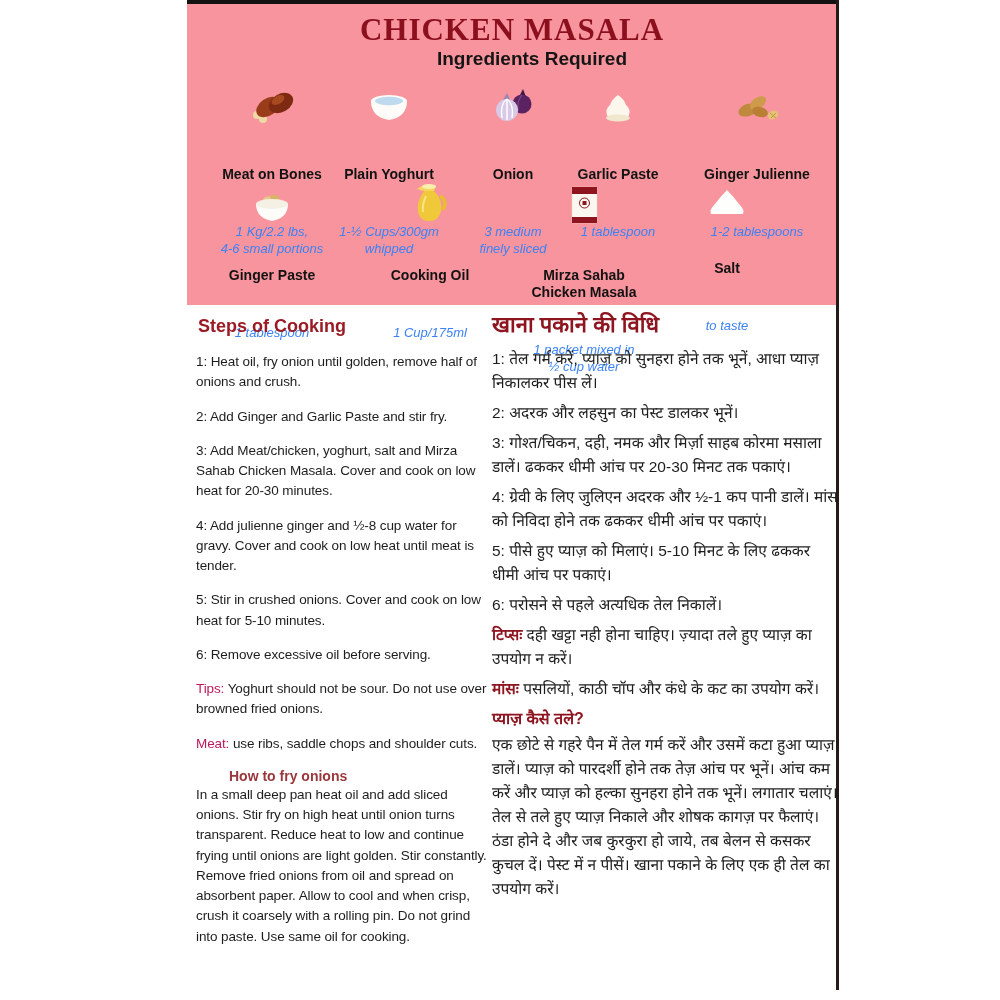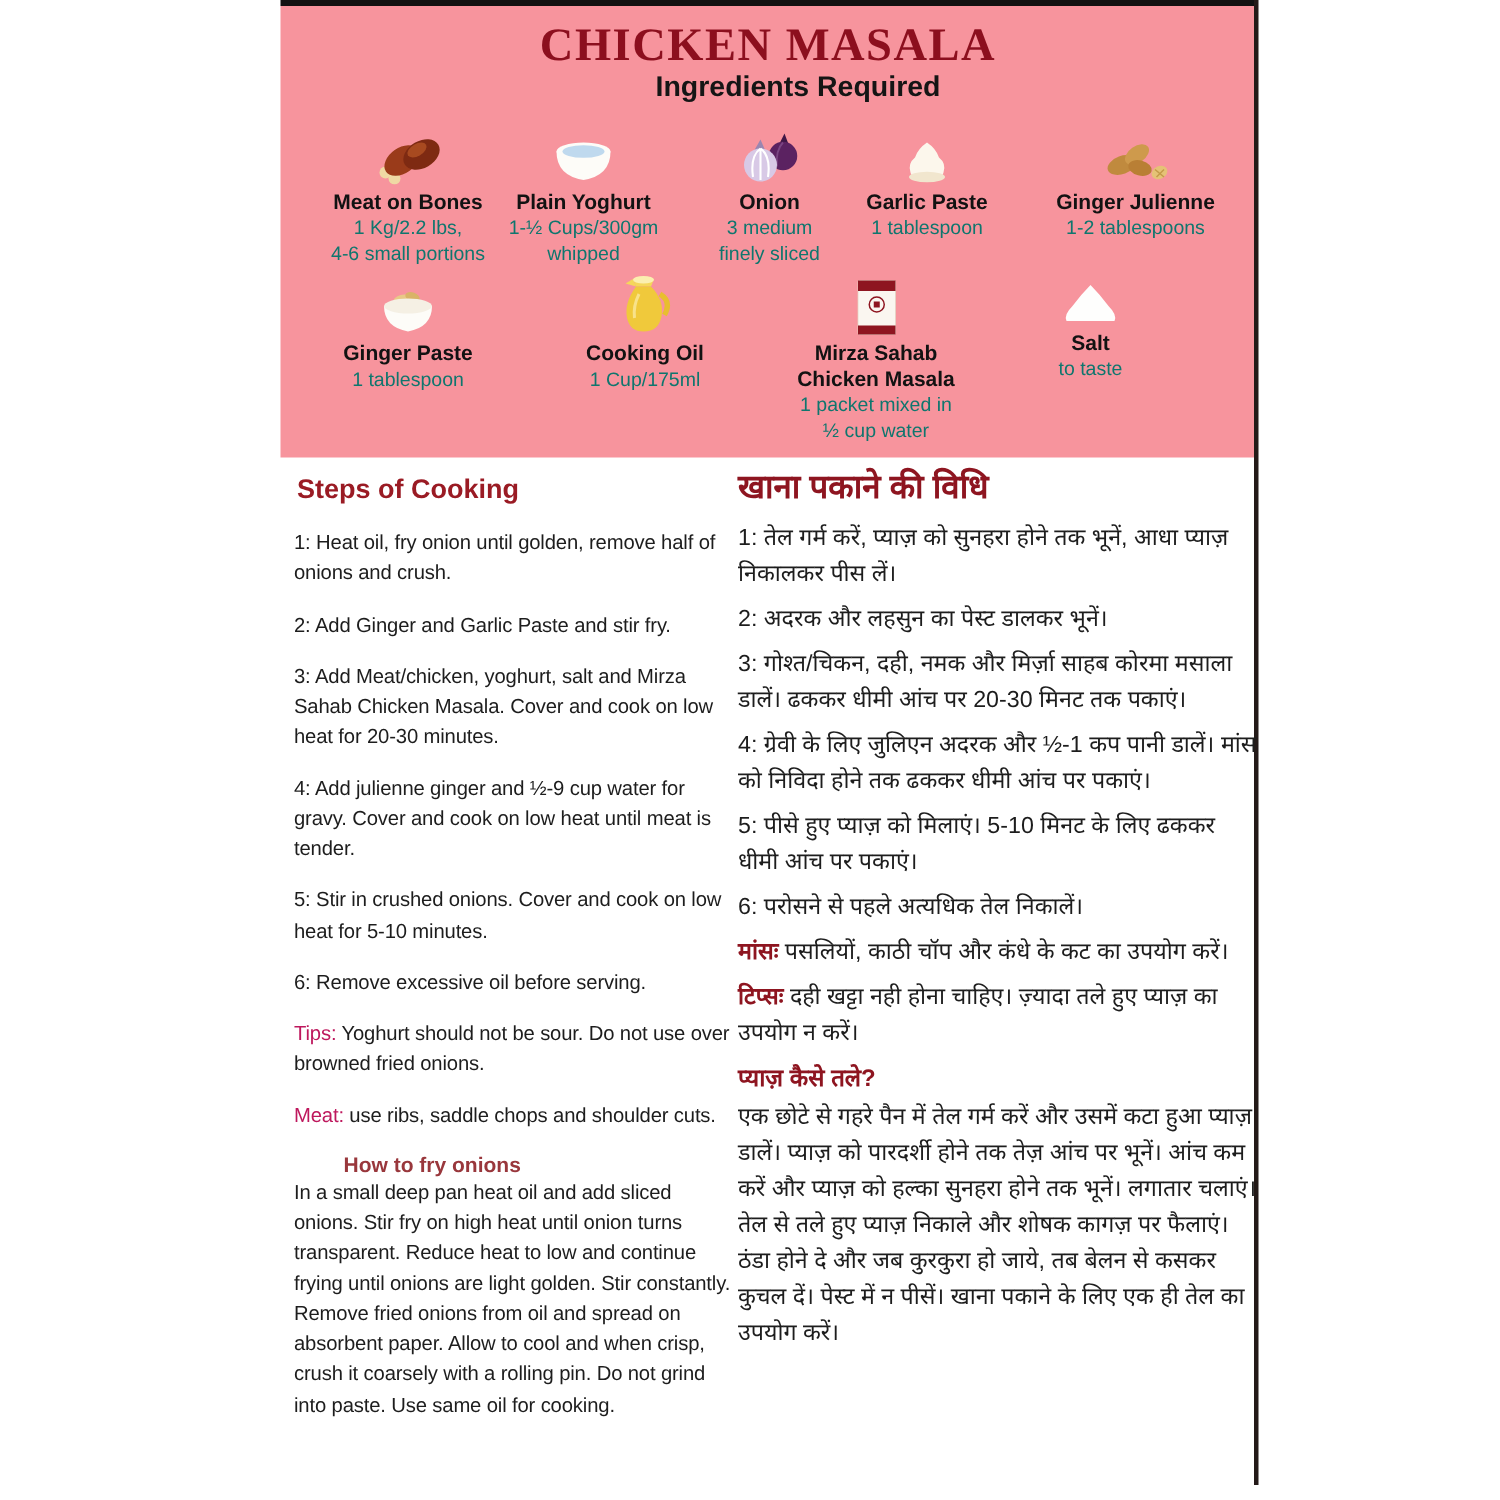--- a/index.html
+++ b/index.html
@@ -6,25 +6,25 @@
   .canvas{position:relative;width:1000px;height:1000px;background:#ffffff;
           font-family:"Liberation Sans",sans-serif;color:#1d1d1d;overflow:hidden;}
   .top-bar{position:absolute;left:187px;top:0;width:650px;height:4px;background:#121212;}
   .right-line{position:absolute;left:836px;top:0;width:3px;height:990px;background:#241a18;}
   .pink-panel{position:absolute;left:187px;top:4px;width:650px;height:301px;background:#F7949D;}
   .card-title{position:absolute;left:0;top:8px;width:100%;text-align:center;
               font-family:"Liberation Serif",serif;font-weight:700;font-size:31px;
               letter-spacing:1px;color:#8C0F1E;}
   .card-subtitle{position:absolute;left:0;top:44px;width:100%;text-align:center;
                  font-weight:700;font-size:19px;color:#151515;padding-left:20px;}
-  .ing-item{position:absolute;display:flex;flex-direction:column;align-items:center;text-align:center;}
+  .ing-item{position:absolute;display:flex;flex-direction:column;align-items:center;text-align:center;gap:40px;}
   .ing-icon{height:38px;display:flex;align-items:flex-end;justify-content:center;margin-bottom:3px;}
   .row2 .ing-icon{height:42px;}
   .ing-name{font-weight:700;font-size:14px;line-height:1.22;white-space:pre-line;color:#121212;}
-  .ing-details{font-size:13px;line-height:1.32;white-space:pre-line;color:#0f766e;}
+  .ing-details{font-size:13px;line-height:1.32;white-space:pre-line;color:#3b82f6;font-style:italic;}
   .col-en{position:absolute;left:196px;top:316px;width:292px;}
   .col-hi{position:absolute;left:492px;top:308px;width:346px;}
   .en-heading{font-size:18px;font-weight:700;color:#9A1B24;margin:0 0 15px 2px;}
   .col-en p{margin:0 0 14px;font-size:13.5px;line-height:1.5;letter-spacing:-0.1px;}
   .lbl-en{color:#be185d;}
   .howto-heading{color:#99373C;font-weight:700;font-size:14px;margin:0 0 1px;padding-left:33px;}
   .howto-text{margin:0 !important;}
   .hi-heading{font-size:22px;font-weight:700;color:#8E1520;margin:0 0 9px;}
   .col-hi p{margin:0 0 6px;font-size:15.5px;line-height:1.55;}
   .lbl-hi{color:#8E1520;font-weight:700;}
@@ -163,36 +163,36 @@
     </div>
     <div class="ing-name">Salt</div>
     <div class="ing-details">to taste</div>
   </div>
 
   <div class="col-en">
     <div class="en-heading">Steps of Cooking</div>
     <p>1: Heat oil, fry onion until golden, remove half of onions and crush.</p>
     <p>2: Add Ginger and Garlic Paste and stir fry.</p>
     <p>3: Add Meat/chicken, yoghurt, salt and Mirza Sahab Chicken Masala. Cover and cook on low heat for 20-30 minutes.</p>
-    <p>4: Add julienne ginger and ½-9 cup water for gravy. Cover and cook on low heat until meat is tender.</p>
+    <p>4: Add julienne ginger and ½-8 cup water for gravy. Cover and cook on low heat until meat is tender.</p>
     <p>5: Stir in crushed onions. Cover and cook on low heat for 5-10 minutes.</p>
     <p>6: Remove excessive oil before serving.</p>
     <p><span class="lbl-en">Tips:</span><span> Yoghurt should not be sour. Do not use over browned fried onions.</span></p>
     <p><span class="lbl-en">Meat:</span><span> use ribs, saddle chops and shoulder cuts.</span></p>
     <div class="howto-heading">How to fry onions</div>
     <p class="howto-text">In a small deep pan heat oil and add sliced onions. Stir fry on high heat until onion turns transparent. Reduce heat to low and continue frying until onions are light golden. Stir constantly.  Remove fried onions from oil and spread on absorbent paper. Allow to cool and when crisp, crush it coarsely with a rolling pin. Do not grind into paste. Use same oil for cooking.</p>
   </div>
 
   <div class="col-hi">
     <div class="hi-heading">खाना पकाने की विधि</div>
     <p>1: तेल गर्म करें, प्याज़ को सुनहरा होने तक भूनें, आधा प्याज़ निकालकर पीस लें।</p>
     <p>2: अदरक और लहसुन का पेस्ट डालकर भूनें।</p>
     <p>3: गोश्त/चिकन, दही, नमक और मिर्ज़ा साहब कोरमा मसाला डालें। ढककर धीमी आंच पर 20-30 मिनट तक पकाएं।</p>
     <p>4: ग्रेवी के लिए जुलिएन अदरक और ½-1 कप पानी डालें। मांस को निविदा होने तक ढककर धीमी आंच पर पकाएं।</p>
     <p>5: पीसे हुए प्याज़ को मिलाएं। 5-10 मिनट के लिए ढककर धीमी आंच पर पकाएं।</p>
     <p>6: परोसने से पहले अत्यधिक तेल निकालें।</p>
+    <p><span class="lbl-hi">टिप्सः</span><span> दही खट्टा नही होना चाहिए। ज़्यादा तले हुए प्याज़ का उपयोग न करें।</span></p>
     <p><span class="lbl-hi">मांसः</span><span> पसलियों, काठी चॉप और कंधे के कट का उपयोग करें।</span></p>
-    <p><span class="lbl-hi">टिप्सः</span><span> दही खट्टा नही होना चाहिए। ज़्यादा तले हुए प्याज़ का उपयोग न करें।</span></p>
     <div class="hi-subheading">प्याज़ कैसे तले?</div>
     <p>एक छोटे से गहरे पैन में तेल गर्म करें और उसमें कटा हुआ प्याज़ डालें। प्याज़ को पारदर्शी होने तक तेज़ आंच पर भूनें। आंच कम करें और प्याज़ को हल्का सुनहरा होने तक भूनें। लगातार चलाएं। तेल से तले हुए प्याज़ निकाले और शोषक कागज़ पर फैलाएं। ठंडा होने दे और जब कुरकुरा हो जाये, तब बेलन से कसकर कुचल दें। पेस्ट में न पीसें। खाना पकाने के लिए एक ही तेल का उपयोग करें।</p>
   </div>
 
 </div>
 
 </body></html>

